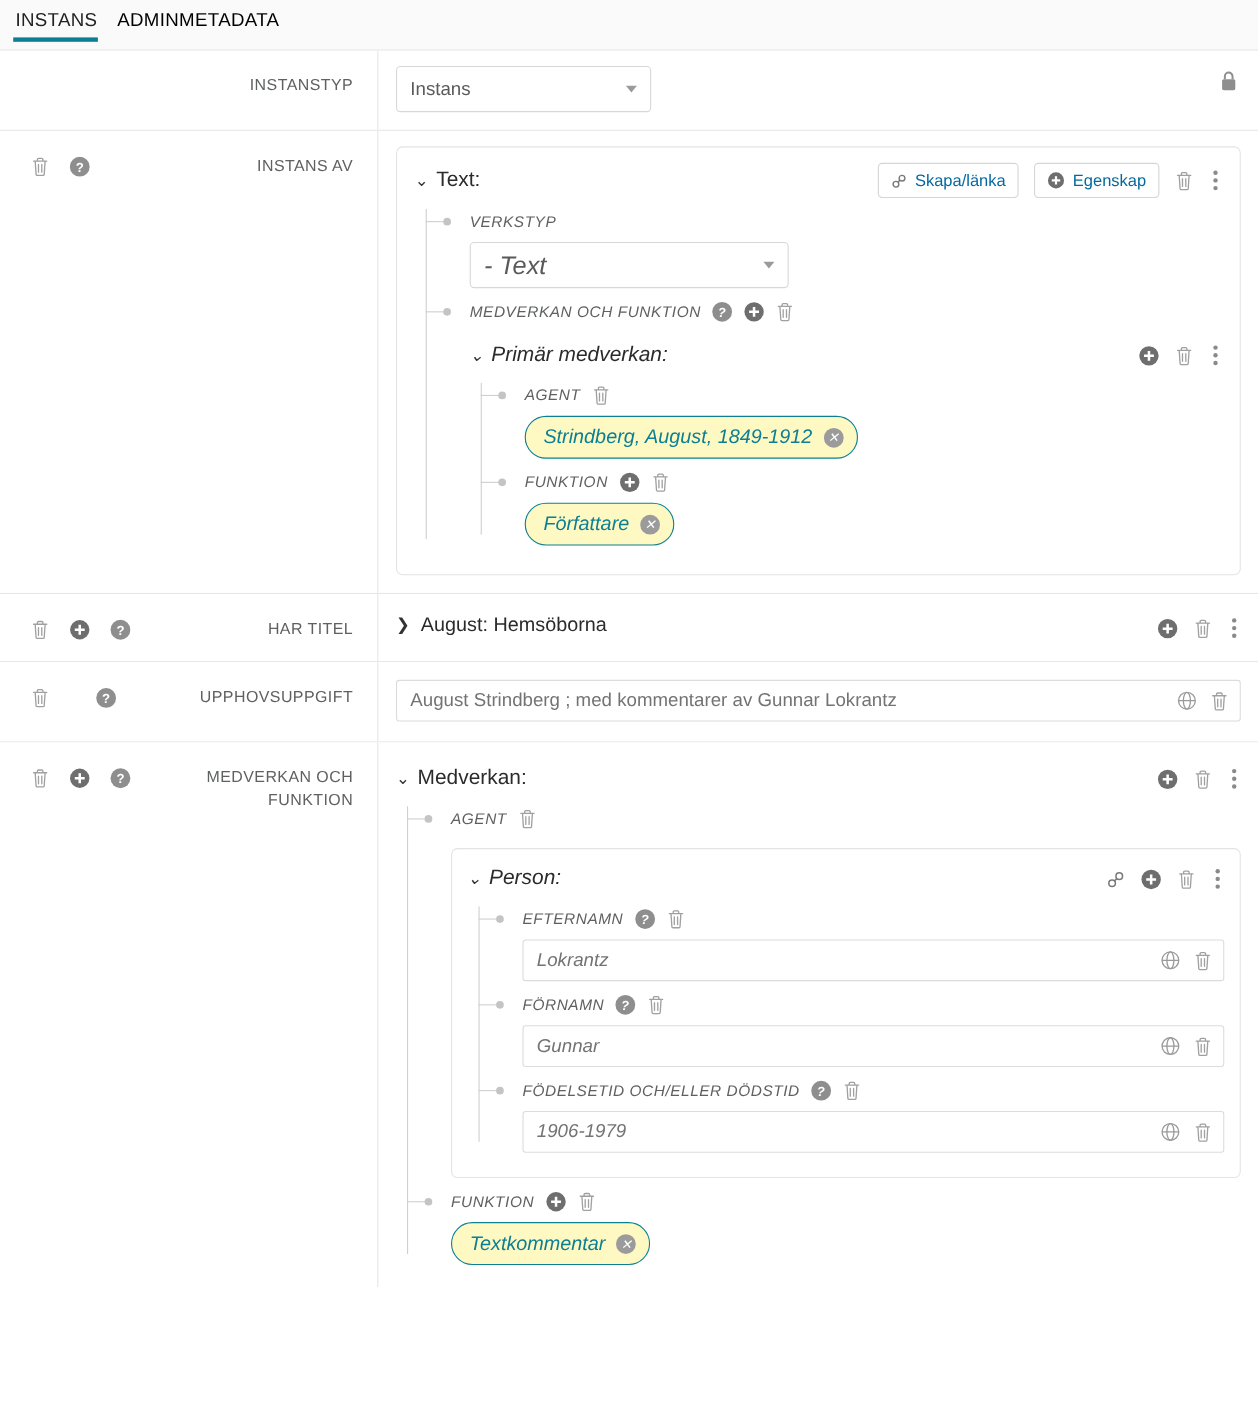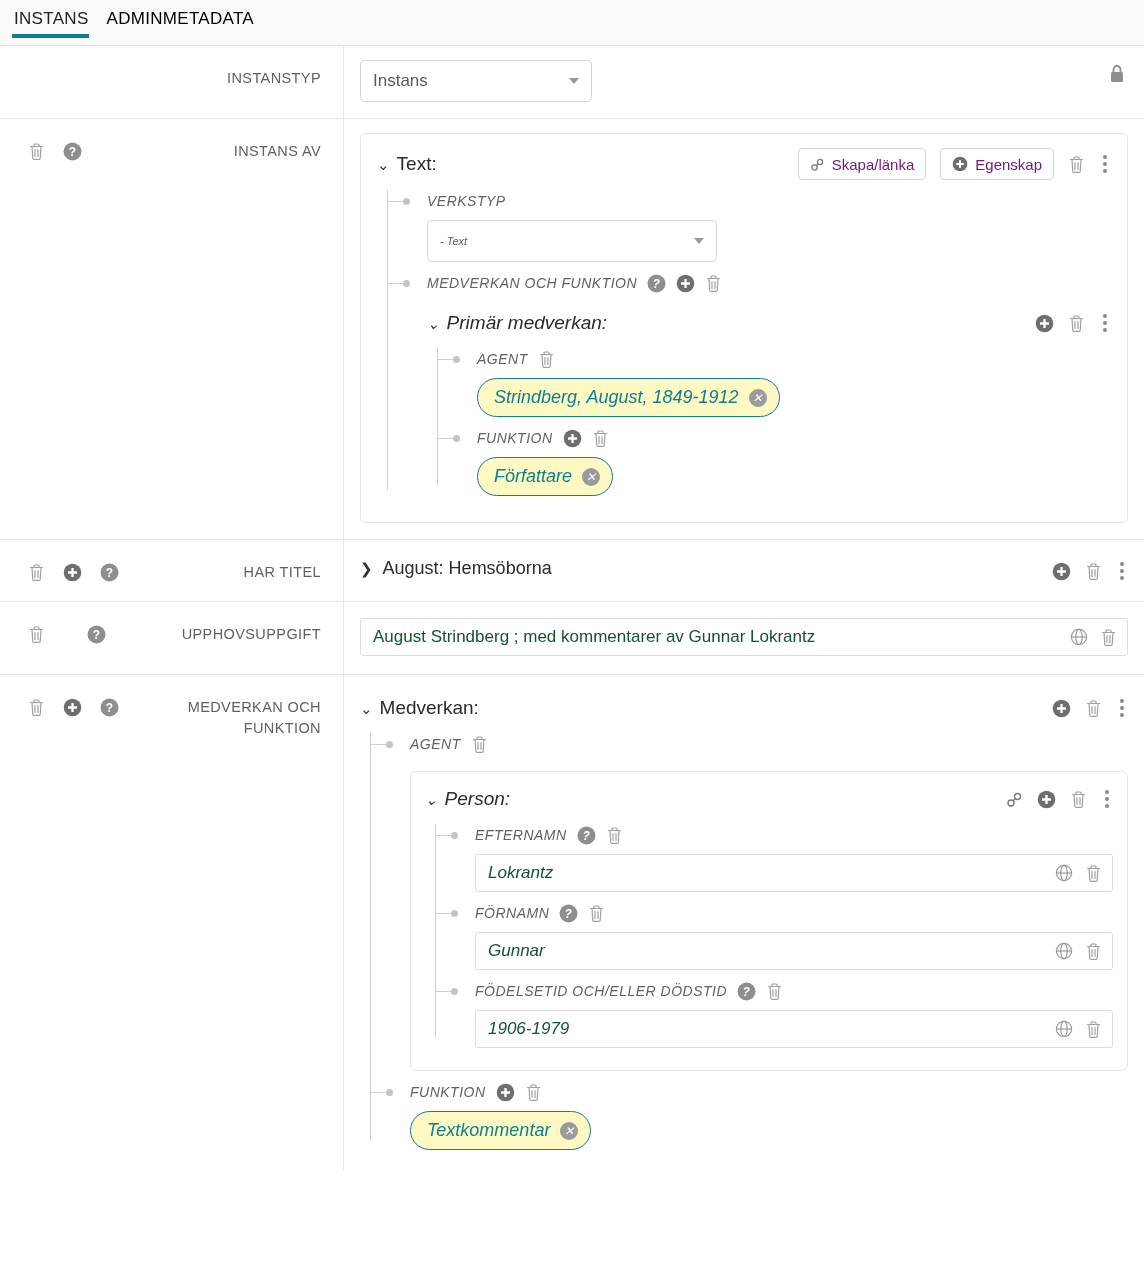--- a/index.html
+++ b/index.html
@@ -100,21 +100,21 @@
     color: #5a5a5a;
     cursor: pointer;
     justify-content: space-between;
   }
   .select .caret {
     width: 0; height: 0;
     border-left: 5px solid transparent;
     border-right: 5px solid transparent;
     border-top: 6px solid #9a9a9a;
   }
-  .select.small { width: 290px; height: 42px; font-size: 11px; }
+  .select.small { width: 290px; height: 42px; font-size: 23px; }
 
   .lock { position: absolute; right: 18px; top: 18px; }
 
   
   .card {
     border: 1px solid #e4e4e4;
     border-radius: 6px;
     background: #fff;
     padding: 14px 16px 18px 16px;
     position: relative;
@@ -143,21 +143,21 @@
   .btn {
     border: 1px solid #d5d5d5;
     background: #fff;
     border-radius: 4px;
     height: 32px;
     padding: 0 11px;
     display: inline-flex;
     align-items: center;
     gap: 7px;
     font-size: 15px;
-    color: #701a75;
+    color: #0369a1;
     cursor: pointer;
     font-family: inherit;
     white-space: nowrap;
   }
 
   
   .tree { position: relative; padding-left: 28px; margin-top: 10px; }
   .tree::before {
     content: "";
     position: absolute;
@@ -223,21 +223,21 @@
   .field {
     position: relative;
     border: 1px solid #dcdcdc;
     border-radius: 3px;
     background: #fff;
     height: 38px;
     display: flex;
     align-items: center;
     padding: 0 50px 0 12px;
     font-size: 17px;
-    color: #14532d;
+    color: #737373;
   }
   .field .field-icons {
     position: absolute;
     right: 10px; top: 0; bottom: 0;
     display: flex; align-items: center; gap: 12px;
   }
 
   .subcard {
     border: 1px solid #e4e4e4;
     border-radius: 6px;

